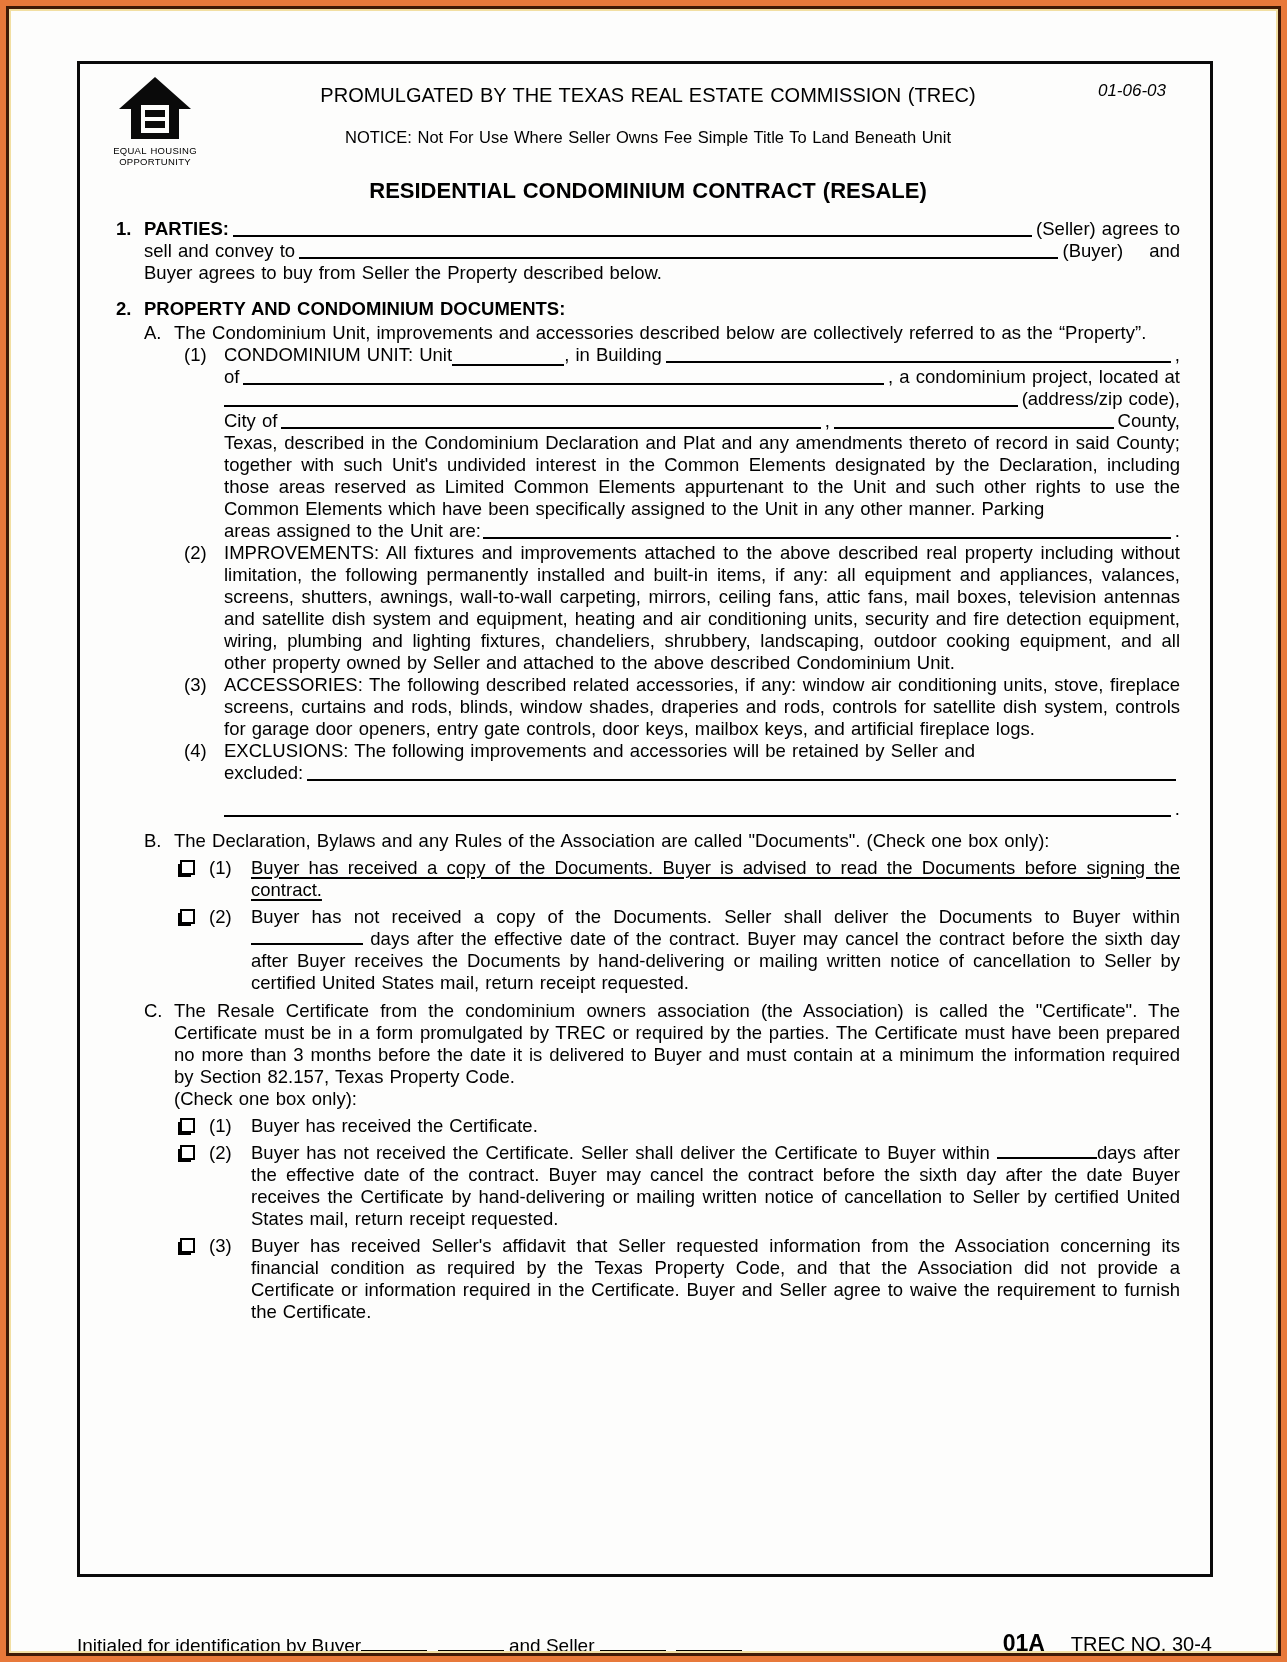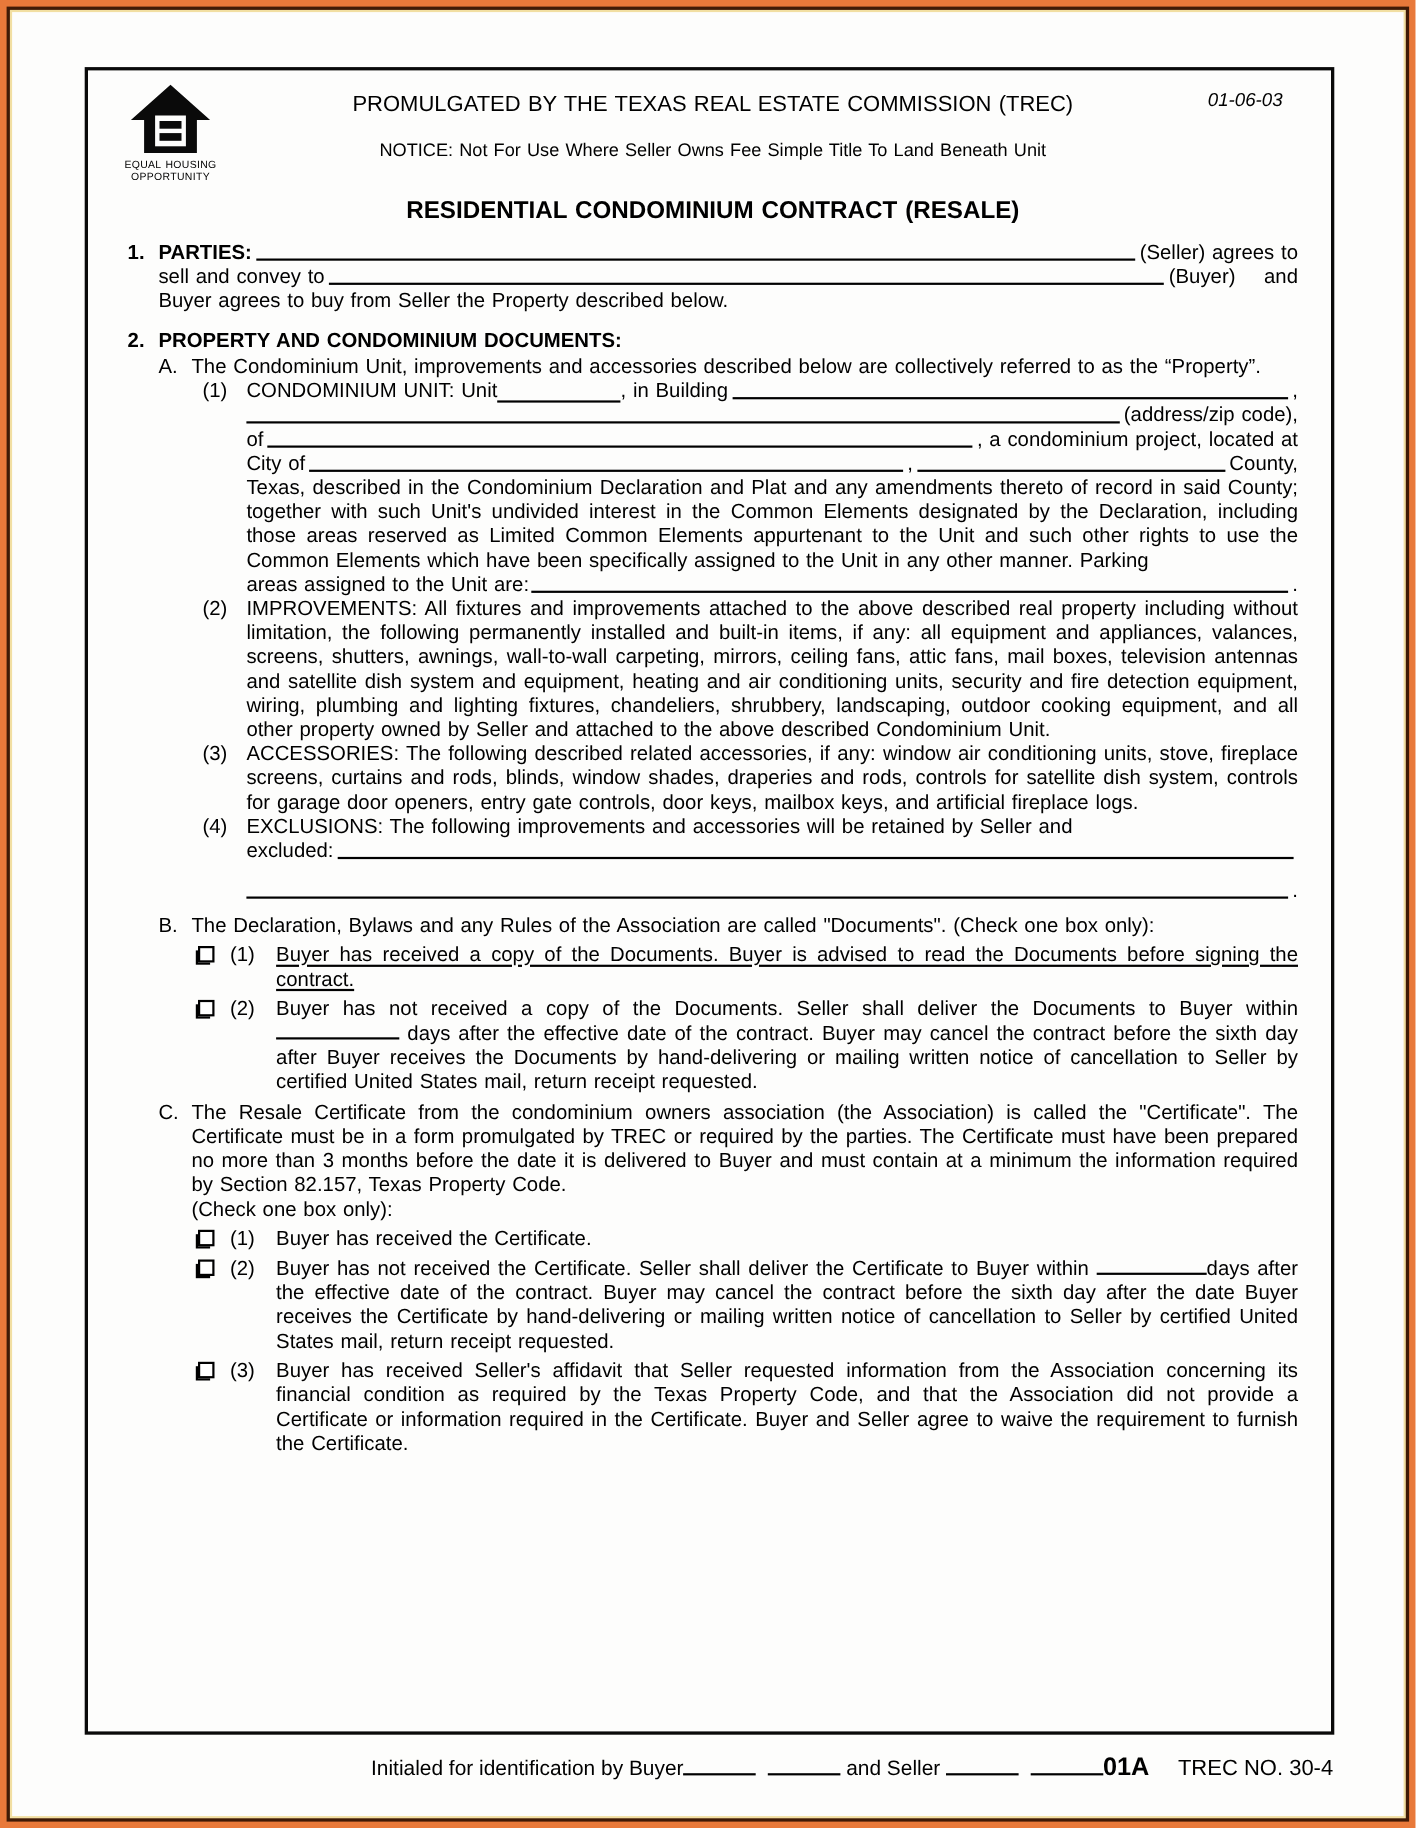--- a/index.html
+++ b/index.html
@@ -62,22 +62,22 @@
     border:2px solid #000; background:#fff;
     box-shadow:-3px 3px 0 -1px #000;
   }
   .cnum { width:42px; flex:0 0 42px; }
   .cbody { flex:1 1 auto; }
   .ul { text-decoration:underline; text-decoration-thickness:1.5px; text-underline-offset:3px; }
 
   .mt6 { margin-top:6px; } .mt10 { margin-top:10px; } .mt14 { margin-top:14px; }
 
   
-  .footer { display:flex; justify-content:flex-end; align-items:flex-end; width:1139px; margin-top:16px; font-size:19px; }
-  .f-right { display:flex; align-items:baseline; padding-right:4px; }
+  .footer { display:flex; justify-content:space-between; align-items:flex-end; width:1139px; margin-top:16px; font-size:19px; }
+  .f-right { display:flex; align-items:baseline; padding-right:4px;margin-top:37px; }
   .fcode { font-weight:bold; font-size:23px; margin-right:26px; }
   .fno { font-size:20px; }
 </style>
 </head>
 <body>
 
 <div class="frame">
 <div class="frame-dark">
 <div class="frame-cream">
 <div class="page">
@@ -135,27 +135,27 @@
           <span class="inum">(1)</span>
           <div class="ibody">
             <div class="row">
               <span>CONDOMINIUM  UNIT:  Unit</span>
               <span class="blank w110"></span>
               <span>,  in  Building</span>
               <span class="fill"></span>
               <span>,</span>
             </div>
             <div class="row">
-              <span class="fill" style="margin-left:0"></span>
-              <span>(address/zip code),</span>
-            </div>
-            <div class="row">
               <span>of</span>
               <span class="fill"></span>
               <span>, a condominium project, located at</span>
+            </div>
+            <div class="row">
+              <span class="fill" style="margin-left:0"></span>
+              <span>(address/zip code),</span>
             </div>
             <div class="row">
               <span>City of</span>
               <span class="fill f22"></span>
               <span>,</span>
               <span class="fill f11"></span>
               <span>County,</span>
             </div>
             <div class="just">Texas, described in the Condominium Declaration and Plat and any amendments thereto of record in said County; together with such Unit's undivided interest in the Common Elements designated by the Declaration, including those areas reserved as Limited Common Elements appurtenant to the Unit and such other rights to use the Common Elements which have been specifically assigned to the Unit in any other manner. Parking</div>
             <div class="row">

